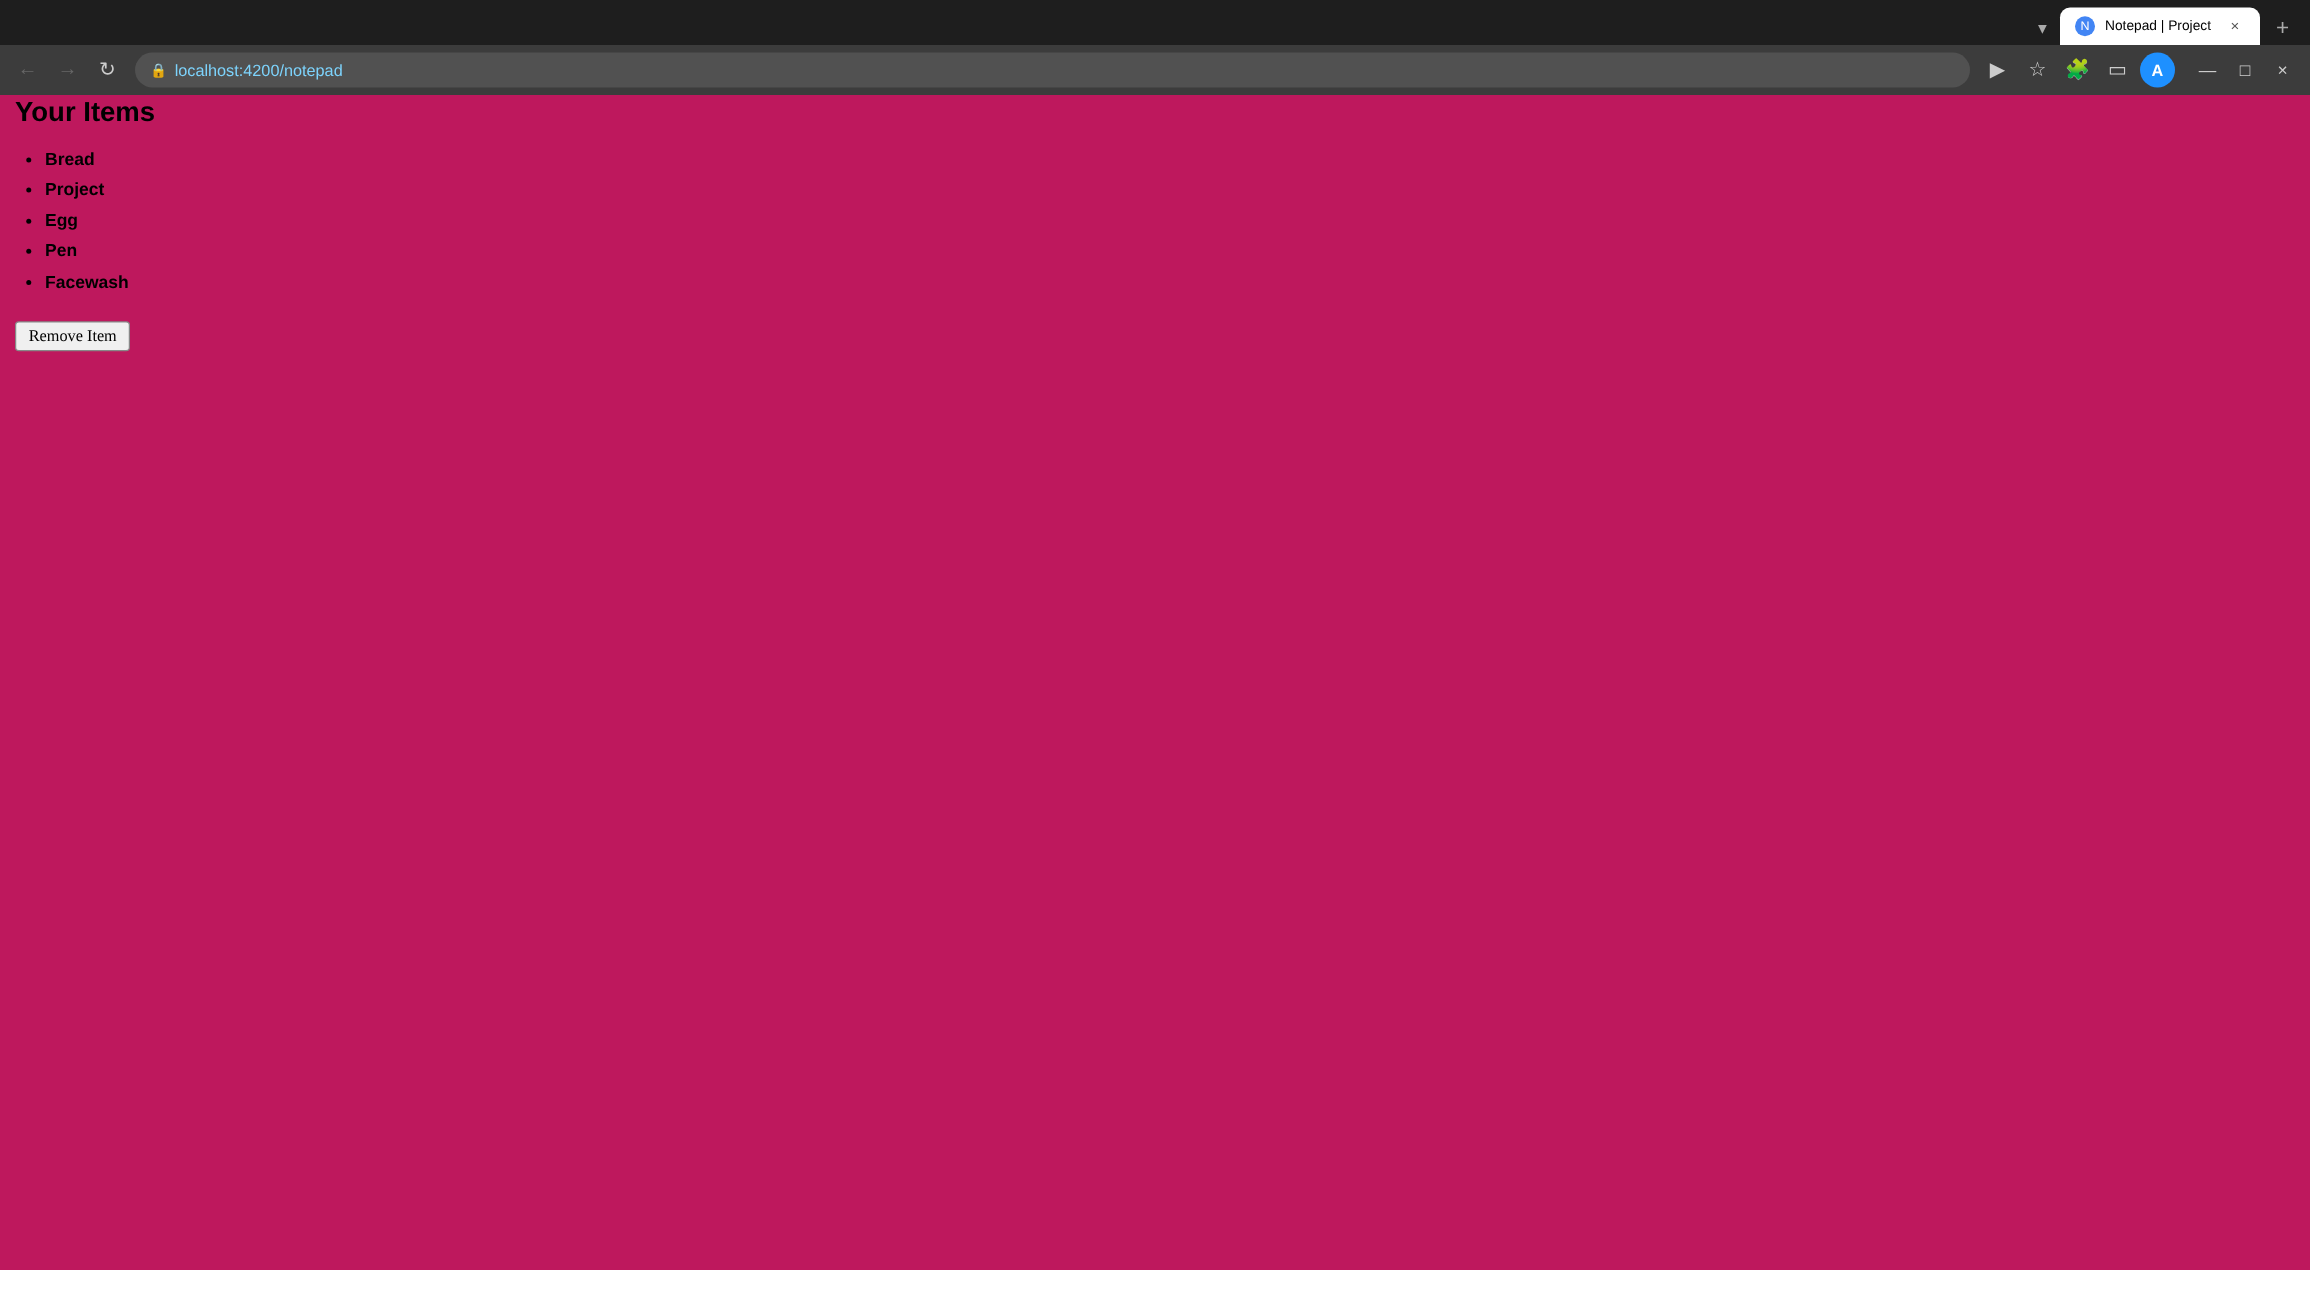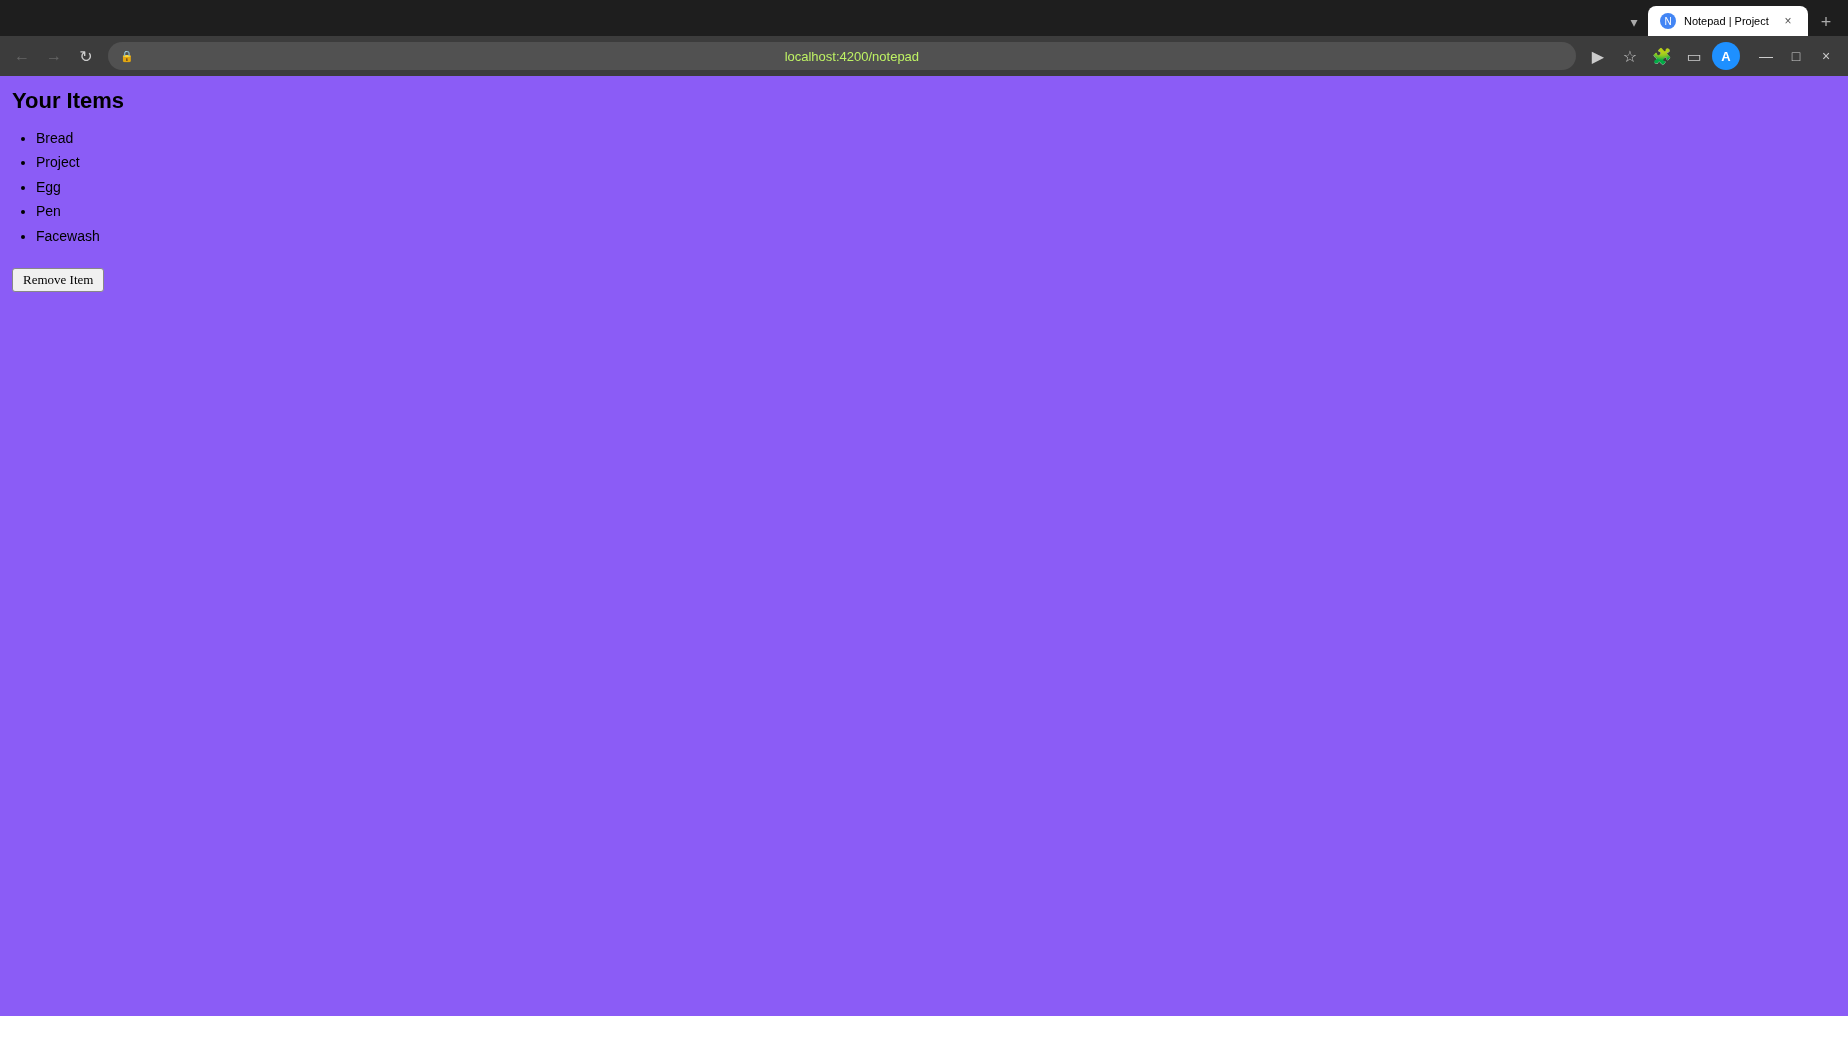--- a/index.html
+++ b/index.html
@@ -139,23 +139,22 @@
       align-items: center;
       padding: 0 12px;
       color: #ffffff;
       font-size: 13px;
       margin: 0 4px;
       gap: 6px;
     }
 
     .address-text {
       flex: 1;
-      color: #bef264;
-      font-size: 13px;
-      text-align: center;
+      color: #7dd3fc;
+      font-size: 13px;
     }
 
     .window-controls {
       display: flex;
       align-items: center;
       gap: 2px;
       margin-left: 8px;
     }
 
     .win-btn {
@@ -179,22 +178,22 @@
       align-items: center;
       justify-content: center;
       color: white;
       font-size: 13px;
       font-weight: bold;
       cursor: pointer;
     }
 
     
     .page-content {
-      padding: 12px 12px;
-      background: #8b5cf6;
+      padding: 1px 12px;
+      background: #be185d;
       min-height: calc(1052px - 112px);
     }
 
     .page-title {
       font-size: 22px;
       font-weight: bold;
       margin-bottom: 12px;
       color: #000000;
     }
 
@@ -202,20 +201,21 @@
       list-style-type: disc;
       padding-left: 24px;
       margin-bottom: 20px;
       line-height: 1.6;
     }
 
     .items-list li {
       font-size: 14px;
       color: #000000;
       padding: 1px 0;
+      font-weight: bold;
     }
 
     .remove-btn {
       display: inline-block;
       padding: 3px 10px;
       font-size: 13px;
       color: #000000;
       background: #f0f0f0;
       border: 1px solid #888888;
       border-radius: 3px;

